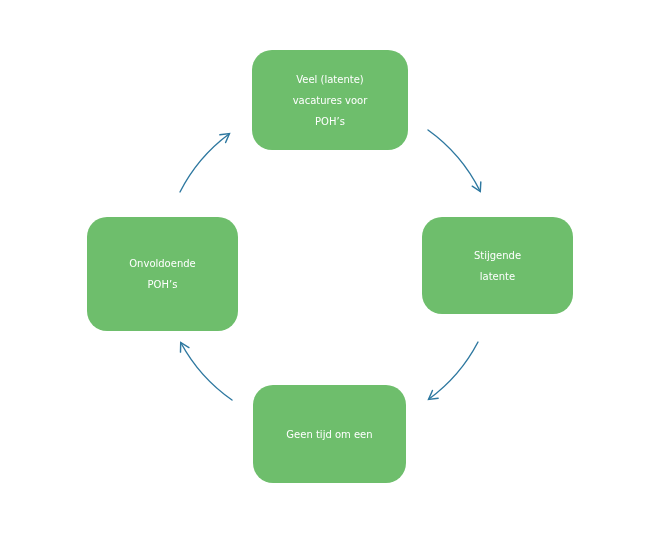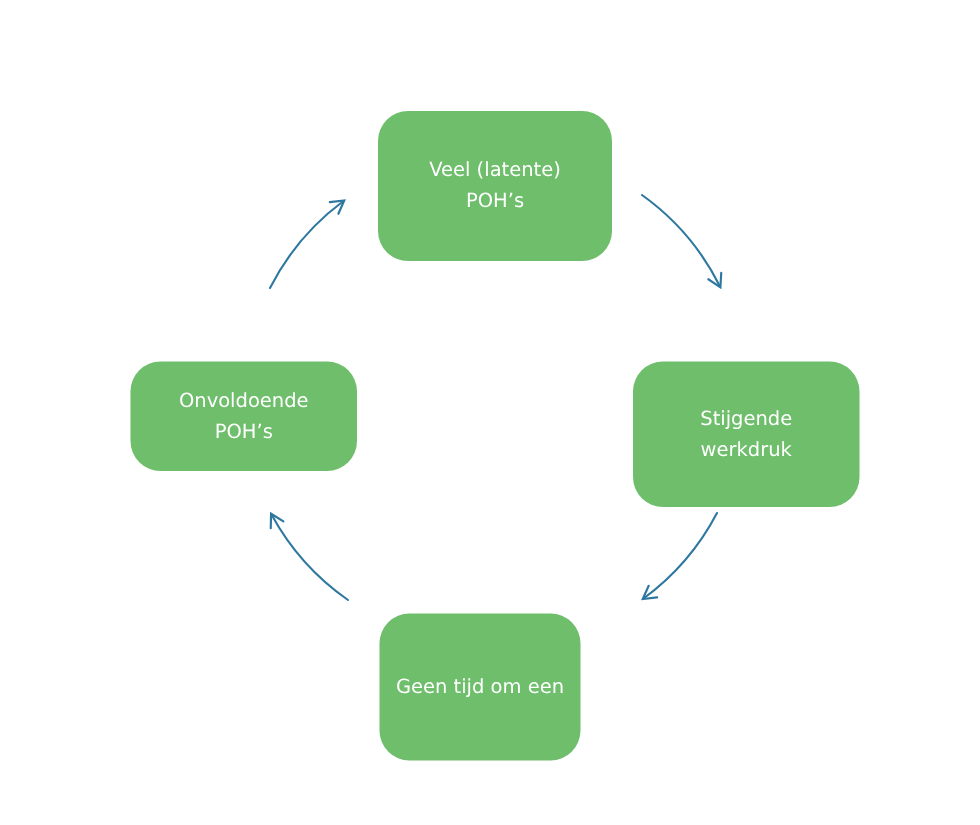--- a/index.html
+++ b/index.html
@@ -40,56 +40,56 @@
   .node {
     position: absolute;
     background: var(--node-fill);
     border-radius: 20px;
     color: var(--node-text);
     display: flex;
     flex-direction: column;
     align-items: center;
     justify-content: center;
     text-align: center;
-    font-size: 13px;
+    font-size: 10px;
     line-height: 21px;
     padding: 0 8px;
-    margin-top: 24px;
   }
   .node-line { white-space: nowrap; }
   .node-top    { left: 252px; top: 50px;  width: 156px; height: 100px; }
   .node-right  { left: 422px; top: 217px; width: 151px; height: 97px;  }
-  .node-bottom { left: 253px; top: 385px; width: 134px; height: 98px;  }
-  .node-left   { left: 87px;  top: 217px; width: 151px; height: 73px;  }
+  .node-bottom { left: 253px; top: 385px; width: 153px; height: 98px;  }
+  .node-left   { left: 87px;  top: 217px; width: 151px; height: 114px;  }
 </style>
 </head>
 <body>
 
 <div class="canvas">
 
   <svg class="arrows" width="653" height="550" viewBox="0 0 653 550" aria-hidden="true">
     <defs>
       <marker id="ah" viewBox="0 0 10 10" refX="7.5" refY="5" markerWidth="12" markerHeight="12" markerUnits="userSpaceOnUse" orient="auto">
         <path class="arrowhead" d="M1 1 L8 5 L1 9"></path>
       </marker>
     </defs>
     <path class="arrow-path" d="M428 130 A166 166 0 0 1 480 191" marker-end="url(#ah)"></path>
     <path class="arrow-path" d="M478 342 A166 166 0 0 1 429 399" marker-end="url(#ah)"></path>
     <path class="arrow-path" d="M232 400 A166 166 0 0 1 181 343" marker-end="url(#ah)"></path>
     <path class="arrow-path" d="M180 192 A166 166 0 0 1 229 134" marker-end="url(#ah)"></path>
   </svg>
 
   <div class="node node-top">
     <div class="node-line">Veel (latente)</div>
+    <div class="node-line">vacatures voor</div>
     <div class="node-line">POH’s</div>
   </div>
 
   <div class="node node-right">
     <div class="node-line">Stijgende</div>
-    <div class="node-line">werkdruk</div>
+    <div class="node-line">latente</div>
   </div>
 
   <div class="node node-bottom">
     <div class="node-line">Geen tijd om een</div>
   </div>
 
   <div class="node node-left">
     <div class="node-line">Onvoldoende</div>
     <div class="node-line">POH’s</div>
   </div>

